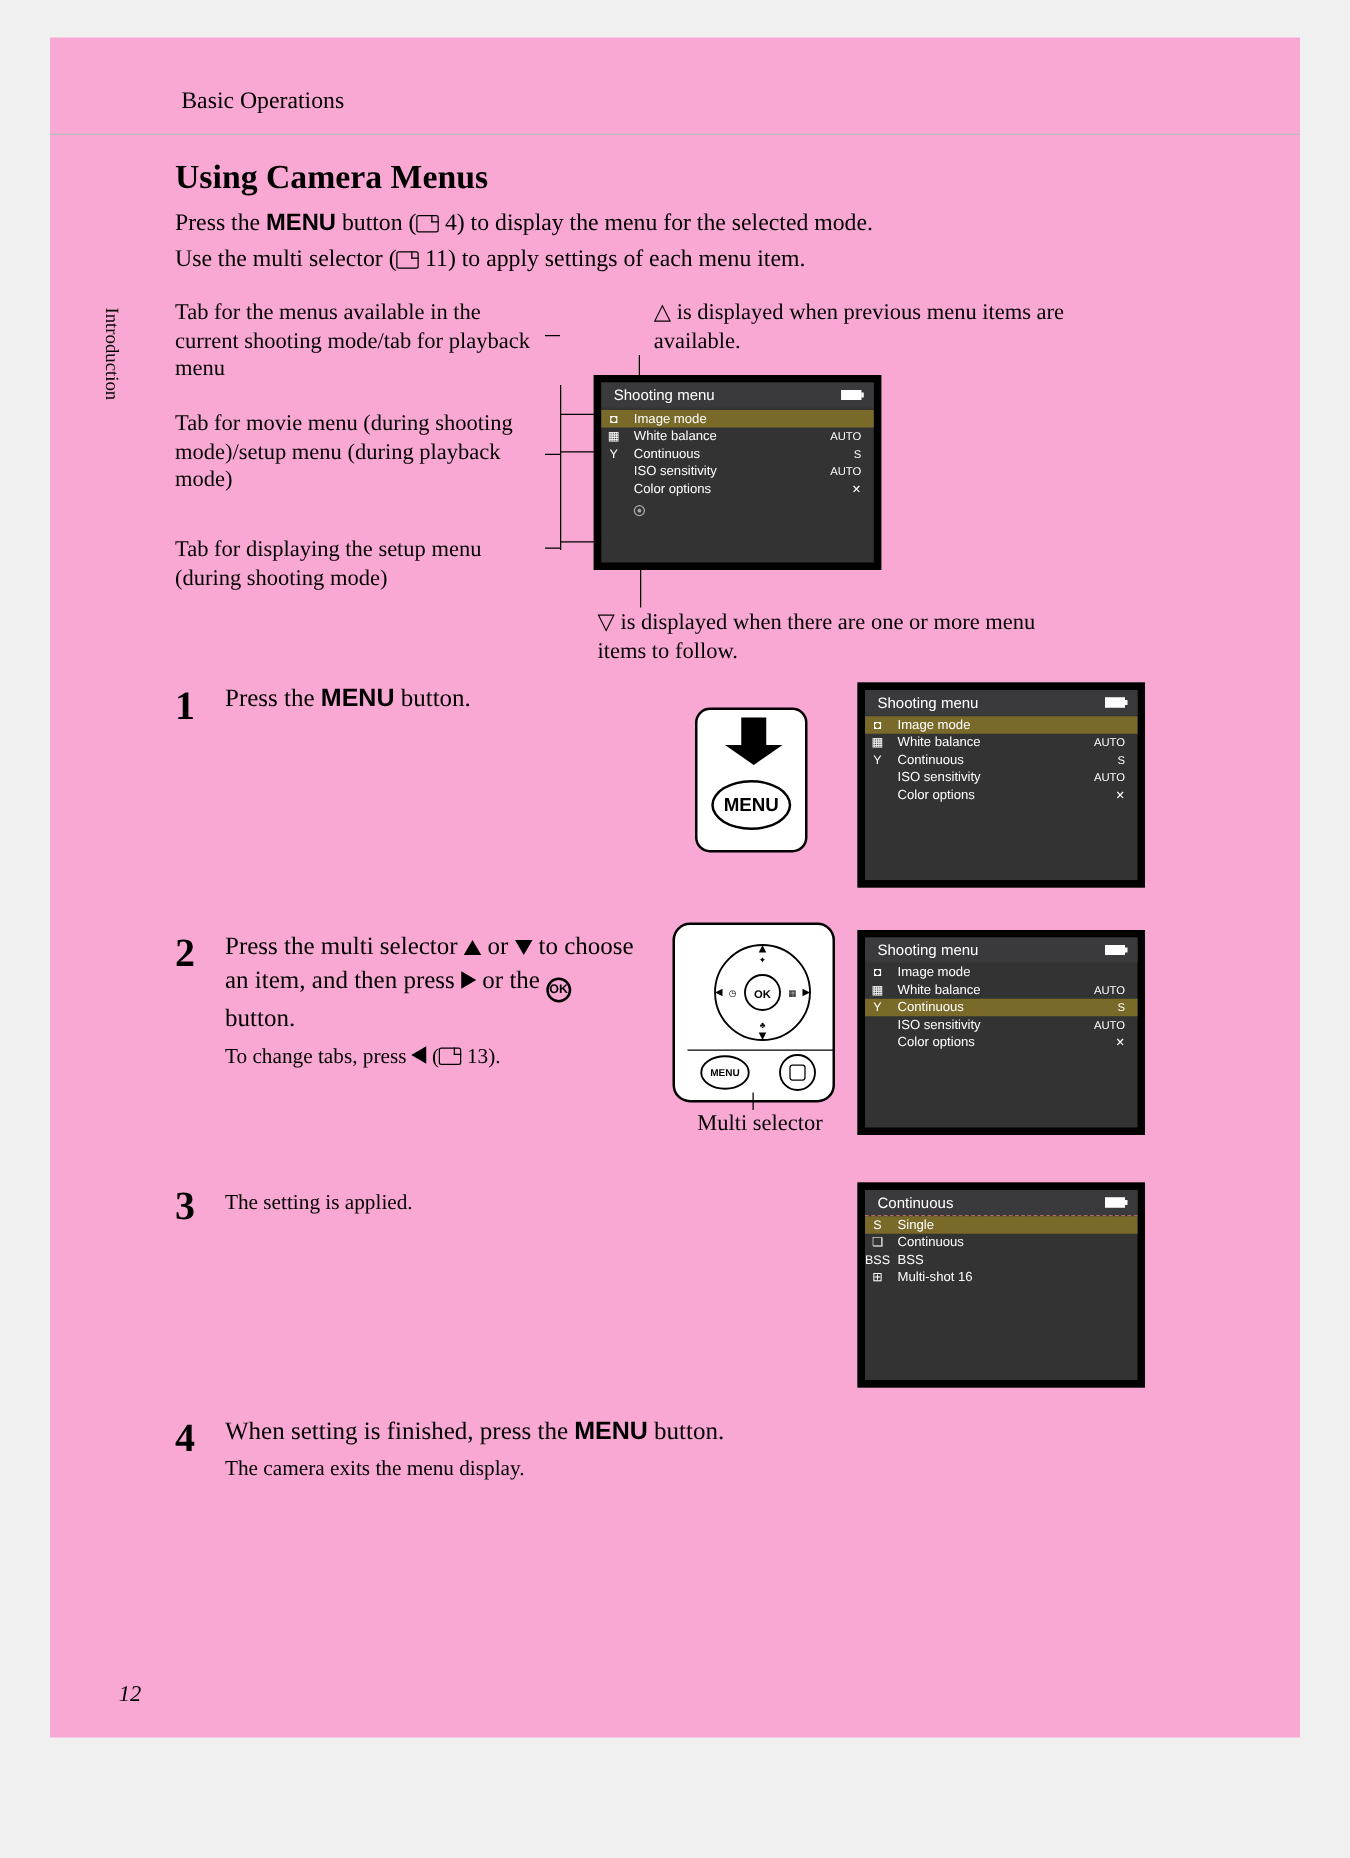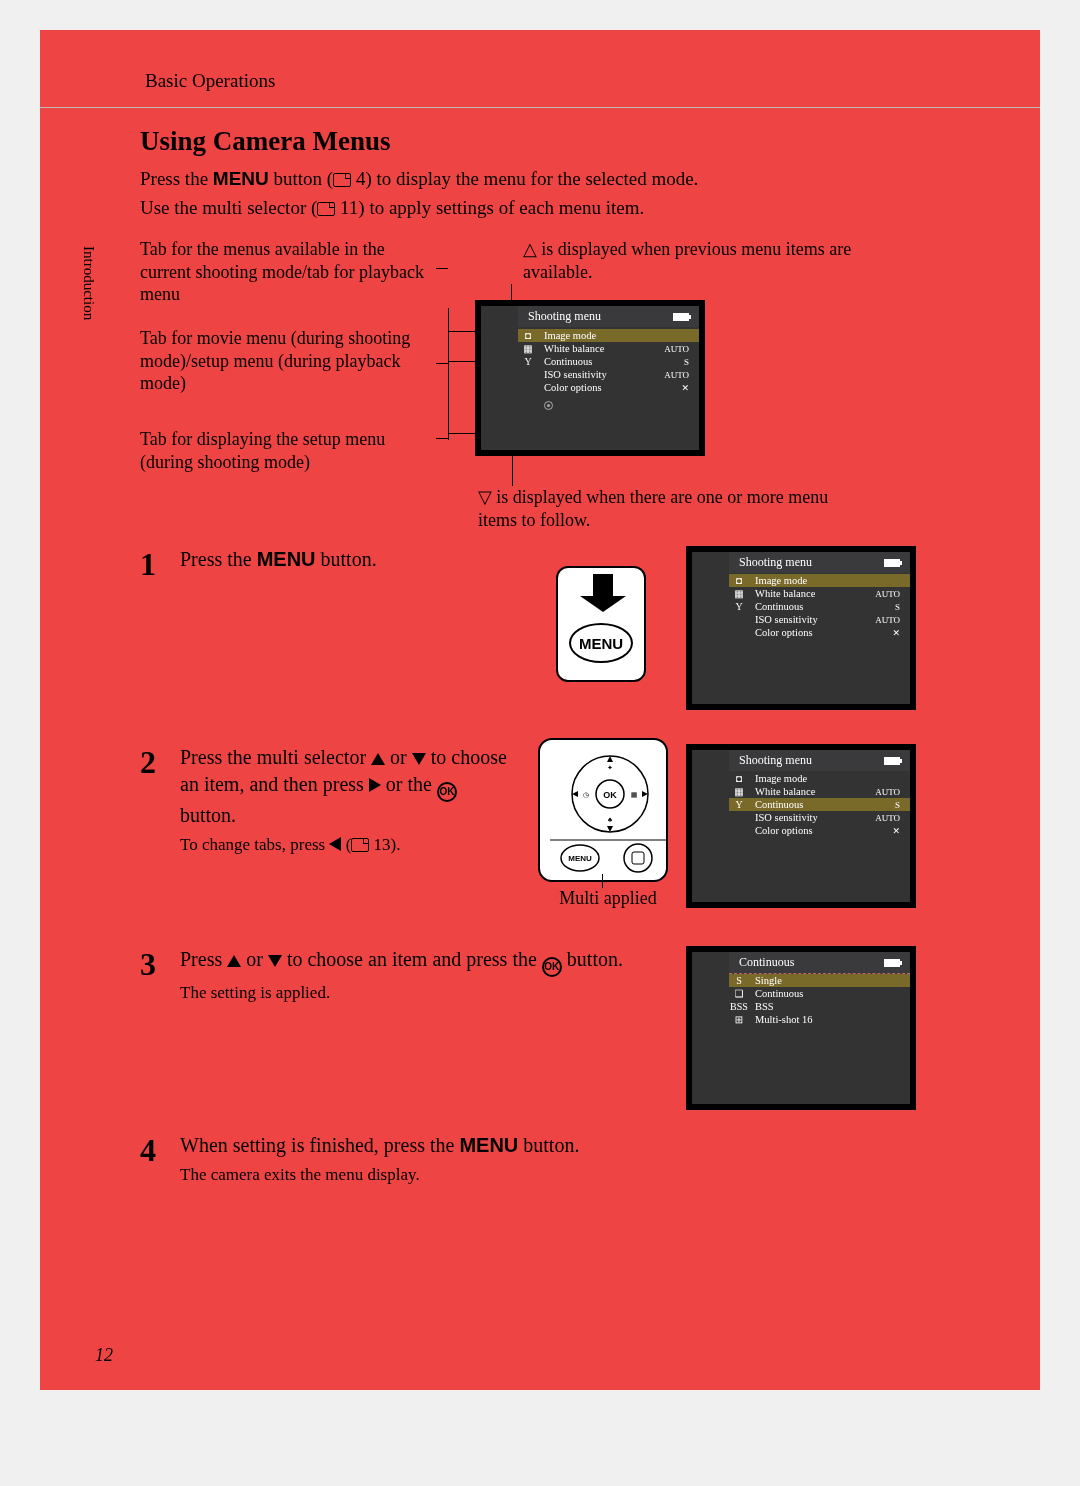--- a/index.html
+++ b/index.html
@@ -4,21 +4,21 @@
 <style>
   * { box-sizing: border-box; margin: 0; padding: 0; }
   body {
     font-family: Georgia, 'Times New Roman', serif;
     background: #f0f0f0;
     width: 1080px;
     height: 1486px;
     position: relative;
   }
   .page {
-    background: #ef4444;
+    background: #f9a8d4;
     width: 1000px;
     height: 1360px;
     margin: 30px 40px;
     position: relative;
     padding: 40px 70px 40px 60px;
   }
   .header-section {
     font-size: 19px;
     margin-left: 45px;
     margin-bottom: 20px;
@@ -75,23 +75,22 @@
   .annot-right {
     position: absolute;
     font-size: 18px;
     line-height: 1.25;
     width: 340px;
   }
   .camera-screen {
     position: absolute;
     background: #333;
     border: 6px solid #000;
-    font-family: Liberation Serif, serif;
+    font-family: Liberation Sans, sans-serif;
     color: #fff;
-    padding-left: 37px;
   }
   .screen-header {
     background: #3a3a3c;
     font-size: 12px;
     padding: 3px 10px;
     display: flex;
     justify-content: space-between;
     align-items: center;
   }
   .menu-row {
@@ -385,21 +384,21 @@
           <text x="94" y="57" font-size="7" text-anchor="middle">▦</text>
           <text x="70" y="82" font-size="7" text-anchor="middle">♣</text>
           <ellipse cx="40" cy="118" rx="19" ry="13" fill="none" stroke="#000" stroke-width="1.5"></ellipse>
           <text x="40" y="121" font-size="8" font-family="Arial" font-weight="bold" text-anchor="middle">MENU</text>
           <circle cx="98" cy="118" r="14" fill="none" stroke="#000" stroke-width="1.5"></circle>
           <rect x="92" y="112" width="12" height="12" rx="2" fill="none" stroke="#000"></rect>
           <line x1="10" y1="100" x2="128" y2="100" stroke="#000"></line>
         </svg>
       </div>
       <div style="position:absolute; left:462px; top:130px; width:1px; height:14px; background:#000;"></div>
-      <div class="multi-selector-label" style="position:absolute; left:398px; top:144px; width:140px;">Multi applied</div>
+      <div class="multi-selector-label" style="position:absolute; left:398px; top:144px; width:140px;">Multi selector</div>
 
       <div class="camera-screen" style="left:546px; top:0; width:230px; height:164px;">
         <div class="screen-header">
           <span>Shooting menu</span>
           <span class="battery-icon"></span>
         </div>
         <div id="step2-rows" style="padding-top:1px;">
             <div class="menu-row">
               <span class="tab-icon">◘</span>
               <span class="label">Image mode</span>
@@ -426,23 +425,20 @@
               <span class="val">✕</span>
             </div>
           </div>
       </div>
     </div>
   </div>
 
   <div class="step" style="margin-top:12px; height:180px;">
     <div class="step-num">3</div>
     <div class="step-body">
-      <div class="step-title" style="max-width:510px;">
-        <span>Press </span><span class="arrow-tri arrow-up"></span><span> or </span><span class="arrow-tri arrow-down"></span><span> to choose an item and press the </span><span class="ok-icon">OK</span><span> button.</span>
-      </div>
       <div class="step-note">The setting is applied.</div>
 
       <div class="camera-screen" style="left:546px; top:0; width:230px; height:164px;">
         <div class="screen-header">
           <span>Continuous</span>
           <span class="battery-icon"></span>
         </div>
         <div style="height:1px;border-top:1px dashed #b66;"></div>
         <div id="step3-rows" style="padding-top:0;">
             <div class="menu-row highlighted">

